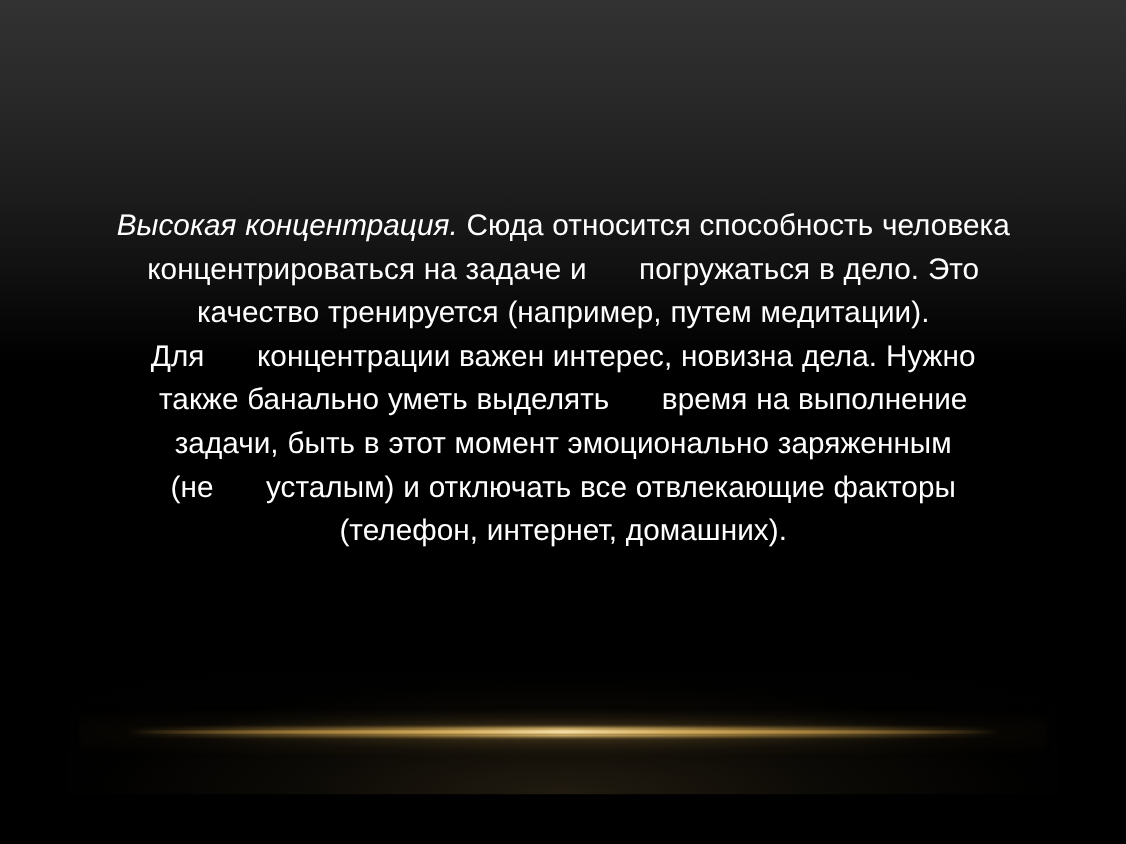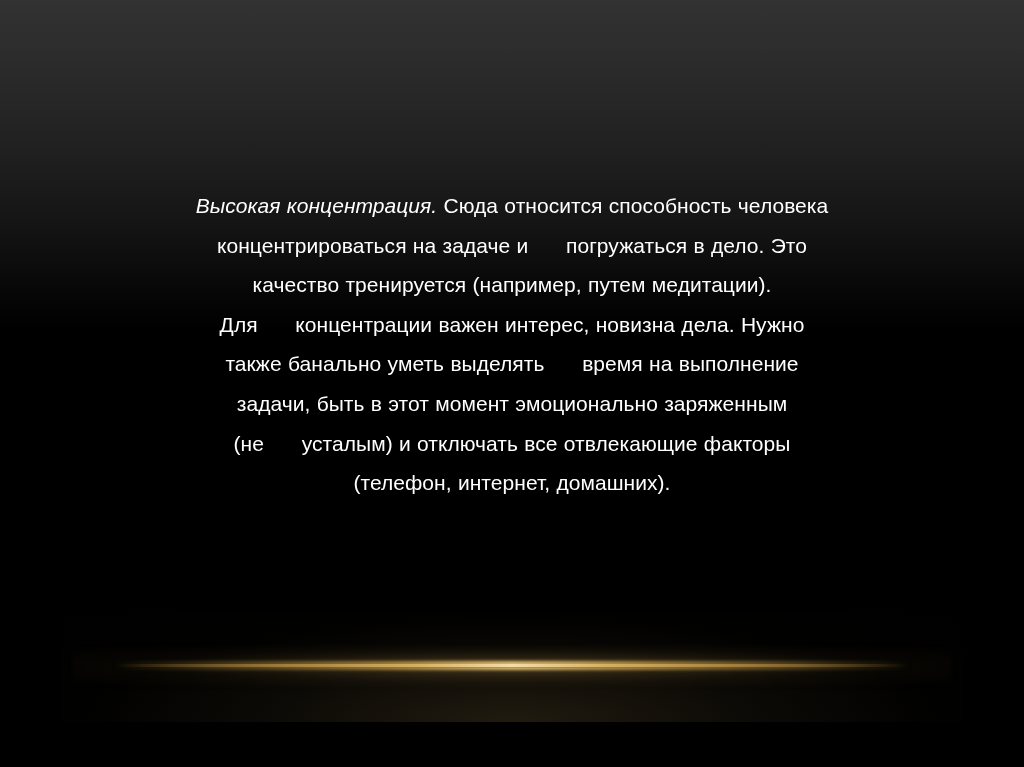--- a/index.html
+++ b/index.html
@@ -124,21 +124,21 @@
   }
 
   
   #body-text {
     position:absolute;
     left:60px;
     top:186px;
     width:904px;
     text-align:center;
     color:#ffffff;
-    font-size:21px;
+    font-size:27px;
     line-height:39.6px;
     letter-spacing:0.05px;
     white-space:pre-wrap;
     word-spacing:0.4px;
   }
   #body-text .lead {
     font-style:italic;
   }
 </style>
 </head>

